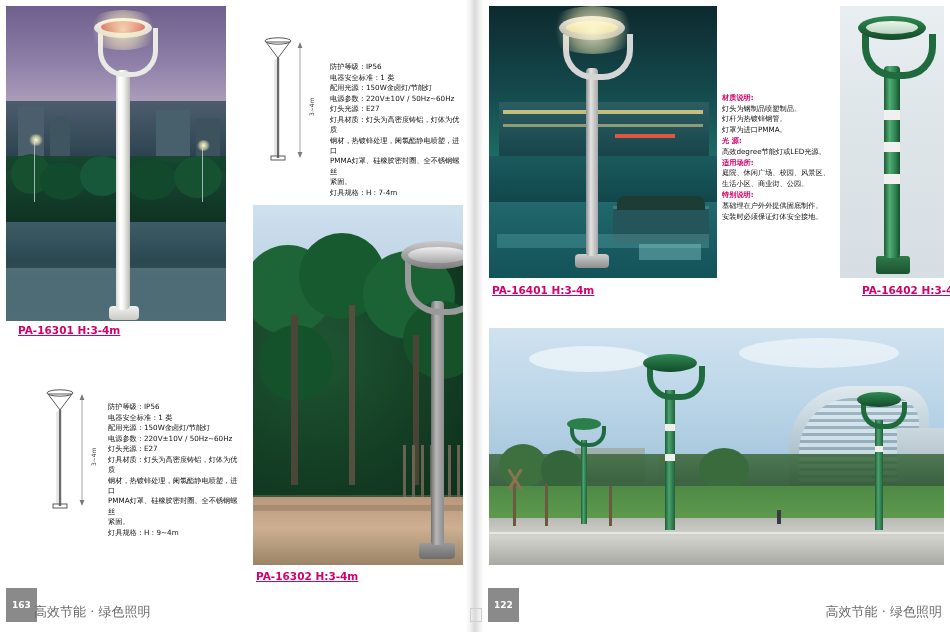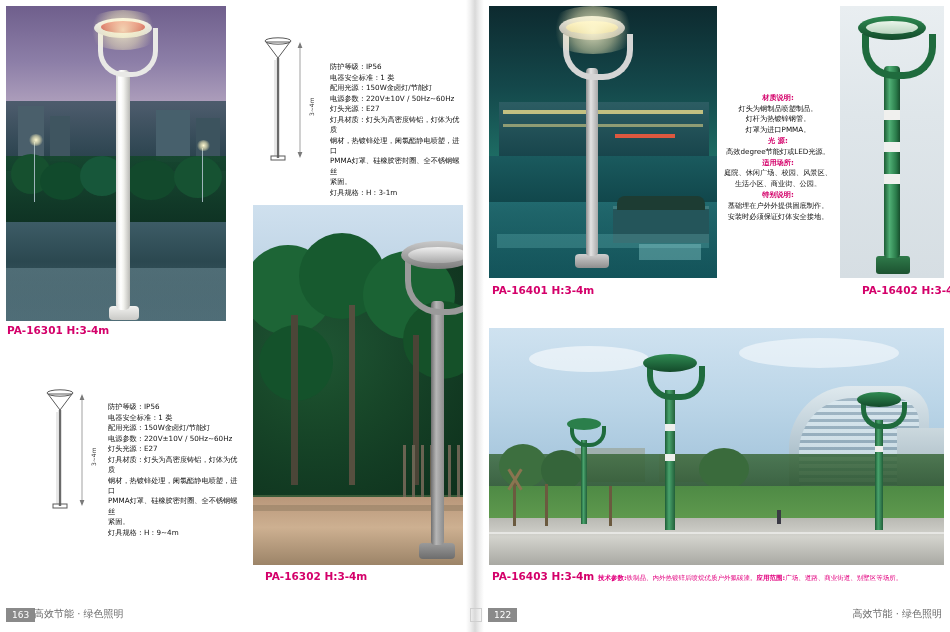--- a/index.html
+++ b/index.html
@@ -4,38 +4,38 @@
 <style>
   html,body{margin:0;padding:0;background:#ffffff;}
   body{width:950px;height:632px;position:relative;overflow:hidden;
        font-family:"DejaVu Sans","Liberation Sans",sans-serif;}
   .page{position:absolute;left:0;top:0;width:950px;height:632px;background:#fff;}
   .abs{position:absolute;}
 
   
   .photo{position:absolute;overflow:hidden;background:#123;}
   .photo .sky{position:absolute;left:0;top:0;right:0;bottom:0;}
-  .cap{position:absolute;font-size:10.5px;font-weight:bold;color:#d4006a;letter-spacing:0px;white-space:nowrap;}
+  .cap{position:absolute;font-size:10.5px;font-weight:bold;color:#d4006a;letter-spacing:0px;white-space:nowrap;text-decoration:underline;}
   .cap-note{font-size:6.5px;font-weight:normal;color:#e3007f;}
   .cap-note b{font-weight:bold;}
 
   
   .spec{position:absolute;font-size:7.2px;line-height:1.45;color:#111;white-space:pre-line;
         font-family:"DejaVu Sans","Liberation Sans",sans-serif;}
-  .spec-red{position:absolute;font-size:7.2px;line-height:1.5;color:#111;white-space:pre-line;text-align:center;}
+  .spec-red{position:absolute;font-size:7.2px;line-height:1.5;color:#111;white-space:pre-line;}
   .spec-red .r{color:#d4006a;font-weight:bold;}
 
   
   .draw{position:absolute;}
   .dimtxt{position:absolute;font-size:6px;color:#333;transform:rotate(-90deg);transform-origin:left top;white-space:nowrap;}
 
   
   .footer{position:absolute;bottom:0;left:0;width:950px;height:30px;}
-  .fnum{position:absolute;bottom:10px;font-size:9px;font-weight:normal;color:#fff;background:#8a8a8a;padding:2px 6px;}
-  .ftxt{position:absolute;bottom:11px;font-size:10px;color:#6b6b6b;white-space:nowrap;}
+  .fnum{position:absolute;bottom:10px;font-size:9px;font-weight:bold;color:#fff;background:#8a8a8a;padding:12px 6px;}
+  .ftxt{position:absolute;bottom:11px;font-size:13px;color:#6b6b6b;white-space:nowrap;}
   .spine{position:absolute;left:466px;top:0;width:18px;height:632px;background:linear-gradient(to right,#ffffff,#efefef,#d9d9d9,#efefef,#ffffff);}
   .spine-mark{position:absolute;left:470px;top:608px;width:10px;height:12px;border:1px solid #cfcfcf;}
   .glow{position:absolute;border-radius:50%;background:radial-gradient(circle,#fff9d0 0%,rgba(255,245,190,.55) 40%,rgba(255,240,160,0) 70%);}
 </style>
 </head>
 <body>
 
 <div class="page">
 
   <div class="photo" style="left:6px;top:6px;width:220px;height:315px;">
@@ -64,21 +64,21 @@
 
     <div class="abs" style="left:103px;top:300px;width:30px;height:14px;border-radius:4px;background:linear-gradient(to bottom,#f2f2f0,#c9c9c6);"></div>
     <div class="abs" style="left:110px;top:64px;width:14px;height:240px;border-radius:5px;background:linear-gradient(to right,#d9d9d6 0%,#ffffff 35%,#f2f2ee 55%,#b9b9b5 100%);"></div>
     <div class="abs" style="left:112px;top:70px;width:3px;height:228px;background:linear-gradient(to bottom,rgba(255,255,255,.85),rgba(255,255,255,.25));"></div>
 
     <div class="abs" style="left:92px;top:22px;width:50px;height:44px;border:5px solid #e9e9e6;border-top:none;border-radius:0 0 26px 26px;background:transparent;"></div>
     <div class="abs" style="left:88px;top:12px;width:58px;height:20px;border-radius:50%;background:linear-gradient(to bottom,#f6f6f4,#d2d2cf);"></div>
     <div class="abs" style="left:95px;top:15px;width:44px;height:12px;border-radius:50%;background:linear-gradient(to bottom,#e05c5c,#b83232);"></div>
     <div class="glow" style="left:78px;top:4px;width:78px;height:40px;opacity:.8;"></div>
   </div>
-  <div class="cap" style="left:7px;top:324px;text-align:center;">
+  <div class="cap" style="left:18px;top:324px;text-align:center;">
     <span>PA-16301 H:3-4m</span>
   </div>
 
   <div class="draw" style="left:248px;top:30px;width:70px;height:140px;">
     
     <svg width="70" height="140" viewBox="0 0 70 140">
       <polygon points="18,12 42,12 30,28" fill="none" stroke="#5a5a5a" stroke-width="1"></polygon>
       <ellipse cx="30" cy="11" rx="13" ry="3.2" fill="none" stroke="#5a5a5a" stroke-width="1"></ellipse>
       <line x1="30" y1="28" x2="30" y2="128" stroke="#6a6a6a" stroke-width="2.4"></line>
       <line x1="27" y1="30" x2="27" y2="126" stroke="#bdbdbd" stroke-width="0.7"></line>
@@ -94,21 +94,21 @@
   <div class="spec" style="left:330px;top:52px;width:132px;">
 <span>防护等级：IP56</span>
 <span>电器安全标准：1 类</span>
 <span>配用光源：150W金卤灯/节能灯</span>
 <span>电源参数：220V±10V / 50Hz~60Hz</span>
 <span>灯头光源：E27</span>
 <span>灯具材质：灯头为高密度铸铝，灯体为优质</span>
 <span>钢材，热镀锌处理，阑氯酯静电喷塑，进口</span>
 <span>PMMA灯罩、硅橡胶密封圈、全不锈钢螺丝</span>
 <span>紧固。</span>
-<span>灯具规格：H：3-1m</span>
+<span>灯具规格：H：7-4m</span>
   </div>
 
   <div class="draw" style="left:30px;top:380px;width:70px;height:140px;">
     <svg width="70" height="140" viewBox="0 0 70 140">
       <polygon points="18,14 42,14 30,30" fill="none" stroke="#5a5a5a" stroke-width="1"></polygon>
       <ellipse cx="30" cy="13" rx="13" ry="3.2" fill="none" stroke="#5a5a5a" stroke-width="1"></ellipse>
       <line x1="30" y1="30" x2="30" y2="126" stroke="#6a6a6a" stroke-width="2.4"></line>
       <line x1="27" y1="32" x2="27" y2="124" stroke="#bdbdbd" stroke-width="0.7"></line>
       <rect x="23" y="124" width="14" height="4" fill="none" stroke="#5a5a5a" stroke-width="1"></rect>
       <line x1="52" y1="16" x2="52" y2="124" stroke="#7a7a7a" stroke-width="0.7"></line>
@@ -149,21 +149,21 @@
 
     <div class="abs" style="left:0;top:292px;width:210px;height:68px;background:linear-gradient(to bottom,#b9977a,#cdb091 45%,#9c8468 100%);"></div>
     <div class="abs" style="left:0;top:300px;width:210px;height:6px;background:#8e7a60;opacity:.5;"></div>
 
     <div class="abs" style="left:166px;top:338px;width:36px;height:16px;border-radius:4px;background:linear-gradient(to bottom,#9a9a9a,#6d6d6d);"></div>
     <div class="abs" style="left:178px;top:96px;width:13px;height:244px;border-radius:4px;background:linear-gradient(to right,#6f6f6f,#b6b6b6 40%,#8c8c8c 100%);"></div>
     <div class="abs" style="left:152px;top:56px;width:66px;height:48px;border:6px solid #9a9a9a;border-top:none;border-radius:0 0 34px 34px;"></div>
     <div class="abs" style="left:148px;top:36px;width:74px;height:28px;border-radius:50%;background:linear-gradient(to bottom,#c9c9c9,#7e7e7e);"></div>
     <div class="abs" style="left:155px;top:42px;width:60px;height:16px;border-radius:50%;background:linear-gradient(to bottom,#efefef,#a8a8a8);"></div>
   </div>
-  <div class="cap" style="left:256px;top:570px;margin-left:9px;">
+  <div class="cap" style="left:256px;top:570px;">
     <span>PA-16302 H:3-4m</span>
   </div>
 
   <div class="photo" style="left:489px;top:6px;width:228px;height:272px;">
     <div class="sky" style="background:linear-gradient(to bottom,#0d2a2f 0%,#14484b 30%,#1d6b63 55%,#0f3f45 80%,#0a2a30 100%);"></div>
 
     <div class="abs" style="left:10px;top:96px;width:210px;height:54px;background:linear-gradient(to bottom,#2c5d63,#18454c);"></div>
     <div class="abs" style="left:14px;top:104px;width:200px;height:4px;background:#e8d98a;opacity:.8;"></div>
     <div class="abs" style="left:14px;top:118px;width:200px;height:3px;background:#e8d98a;opacity:.55;"></div>
     <div class="abs" style="left:126px;top:128px;width:60px;height:4px;background:#ff5a3c;opacity:.85;"></div>
@@ -255,26 +255,20 @@
     <div class="abs" style="left:78px;top:90px;width:34px;height:12px;border-radius:50%;background:#2b7f4b;"></div>
 
     <div class="abs" style="left:24px;top:150px;width:3px;height:48px;background:#6b5a3f;"></div>
     <div class="abs" style="left:14px;top:150px;width:24px;height:3px;background:#8a7450;transform:rotate(58deg);"></div>
     <div class="abs" style="left:14px;top:150px;width:24px;height:3px;background:#8a7450;transform:rotate(-58deg);"></div>
     <div class="abs" style="left:56px;top:156px;width:3px;height:42px;background:#6b5a3f;"></div>
     <div class="abs" style="left:120px;top:158px;width:3px;height:40px;background:#6b5a3f;"></div>
 
     <div class="abs" style="left:288px;top:182px;width:4px;height:14px;background:#3a3a44;"></div>
   </div>
-  <div class="cap" style="left:492px;top:570px;">
-    <span>PA-16403 H:3-4m</span>
-    <span class="cap-note">
-      <b>技术参数:</b><span>铁制品、内外热镀锌后喷烷优质户外氟碳漆。</span><b>应用范围:</b><span>广场、道路、商业街道、别墅区等场所。</span>
-    </span>
-  </div>
 
   <div class="spine"></div>
   <div class="spine-mark"></div>
 
   <div class="footer">
     <div class="fnum" style="left:6px;">163</div>
     <div class="ftxt" style="left:34px;">高效节能 · 绿色照明</div>
     <div class="fnum" style="left:488px;">122</div>
     <div class="ftxt" style="right:8px;">高效节能 · 绿色照明</div>
   </div>

